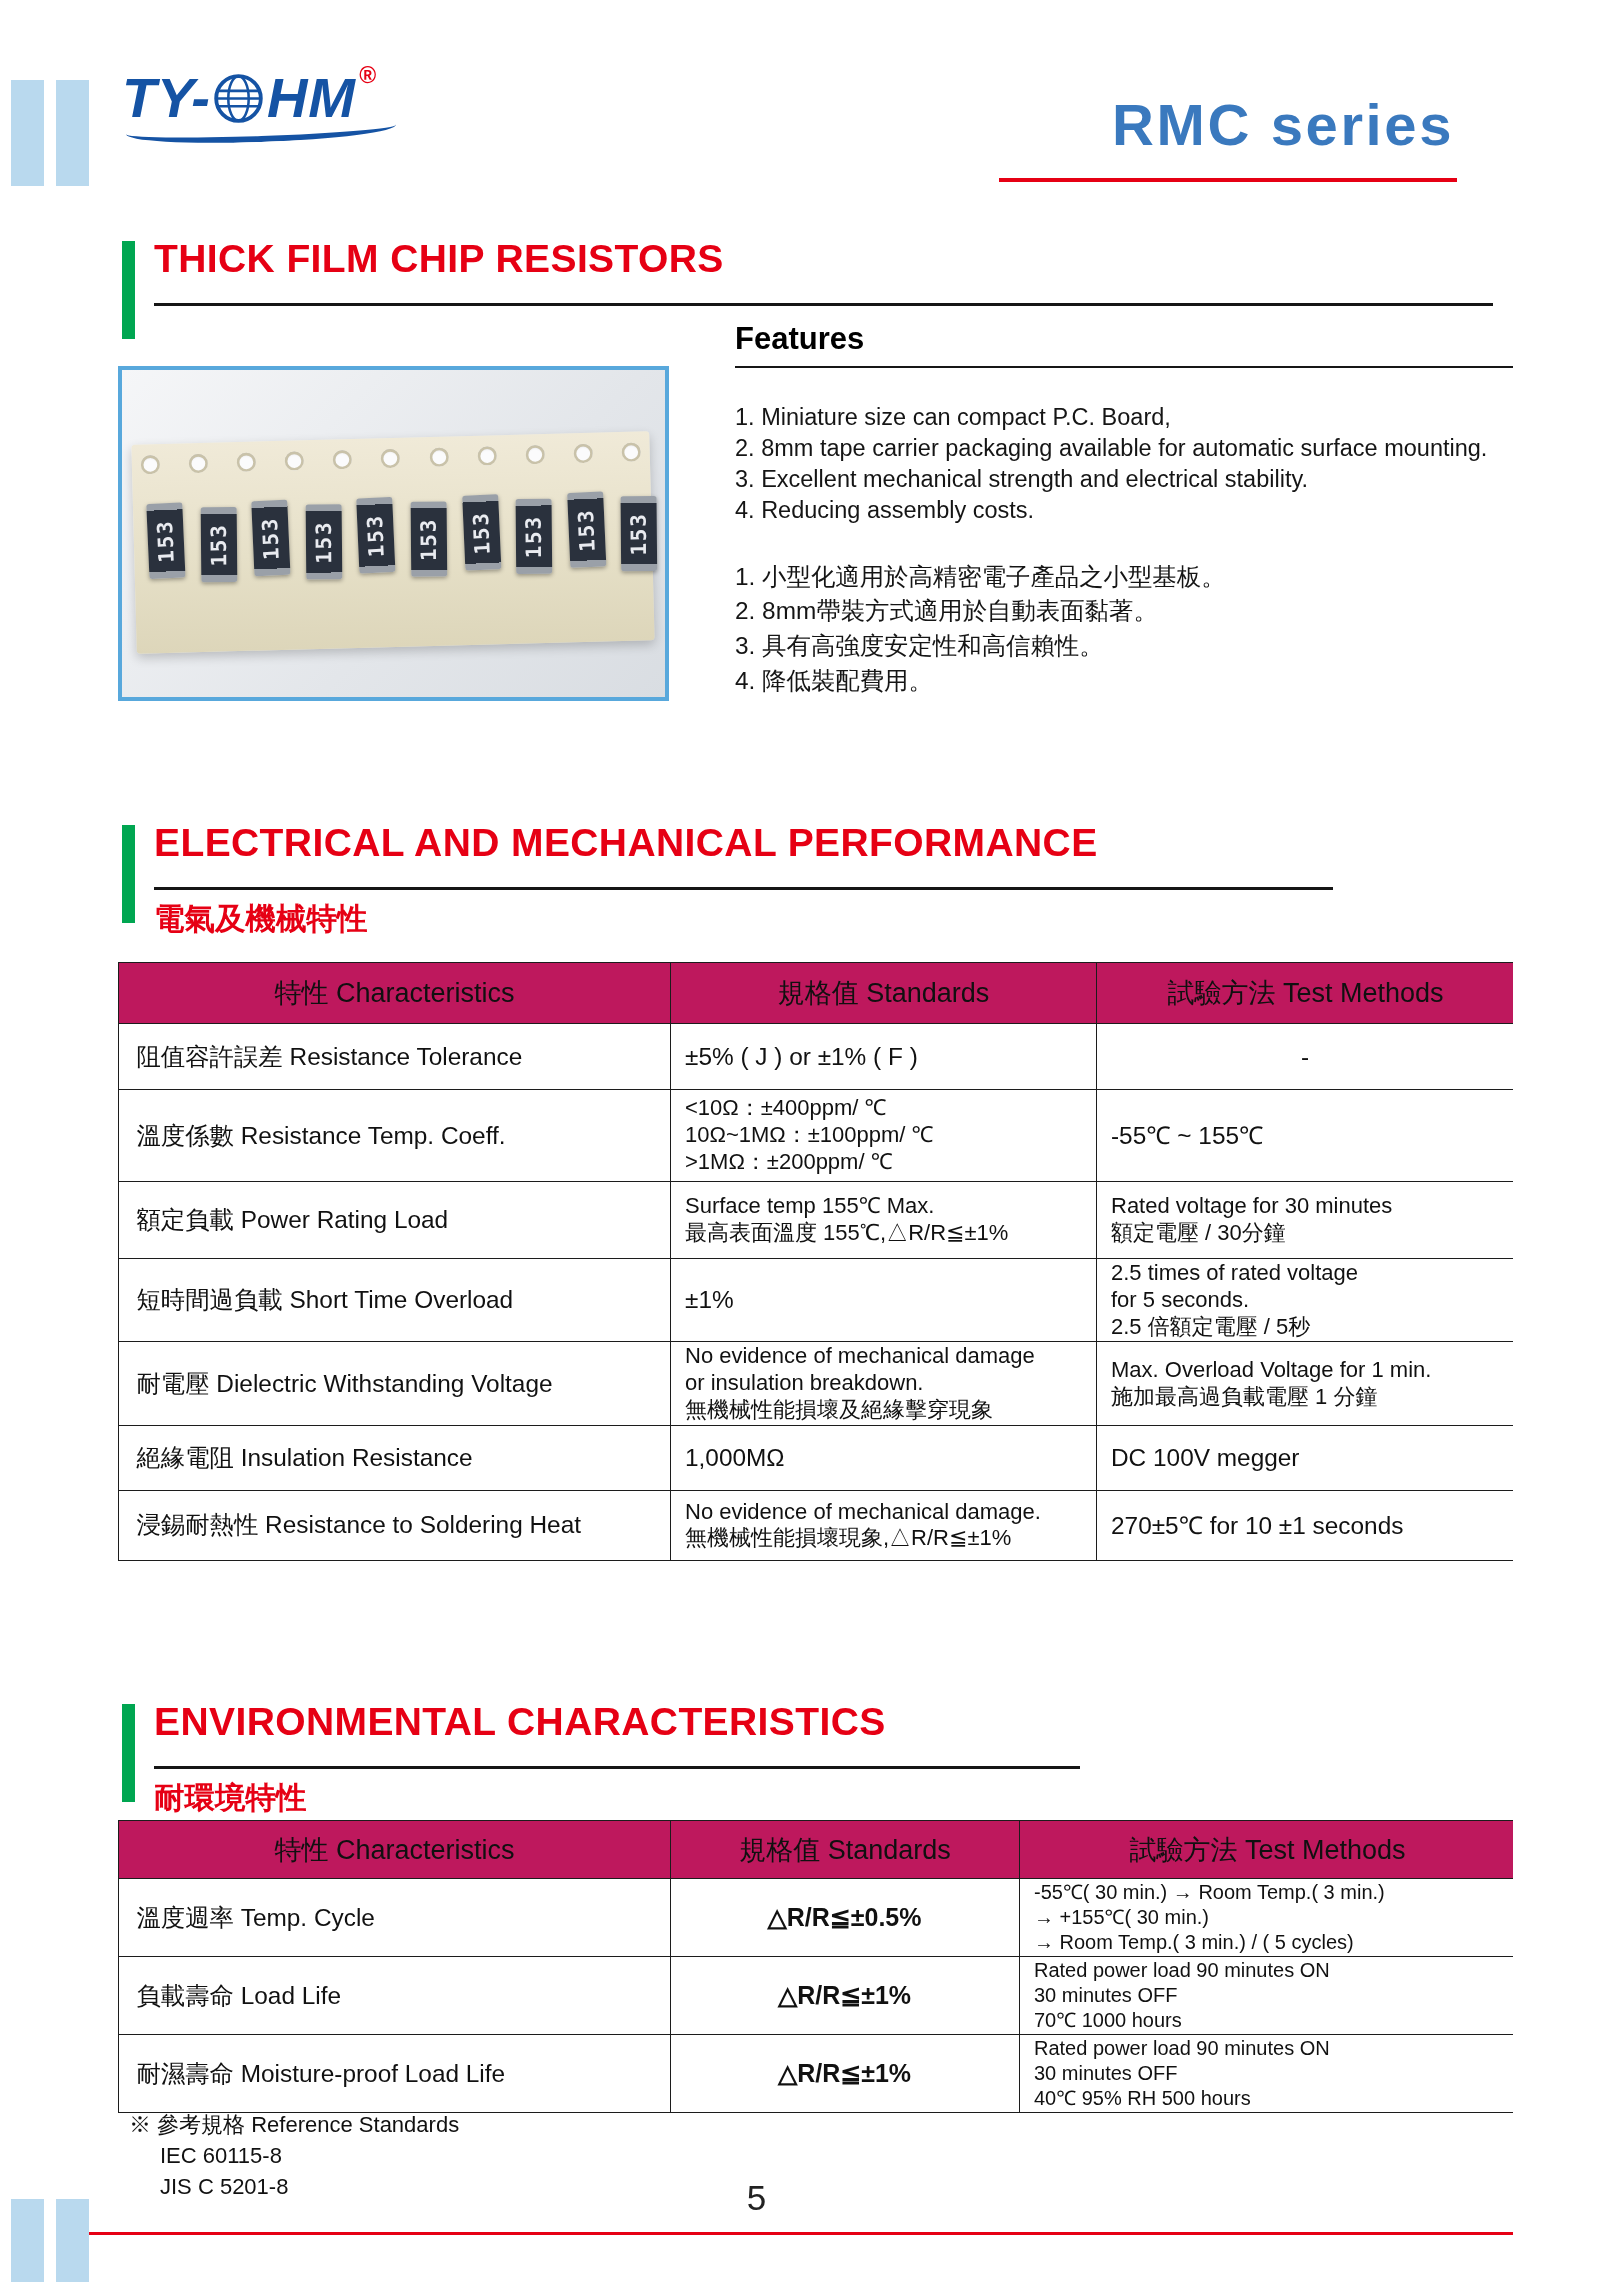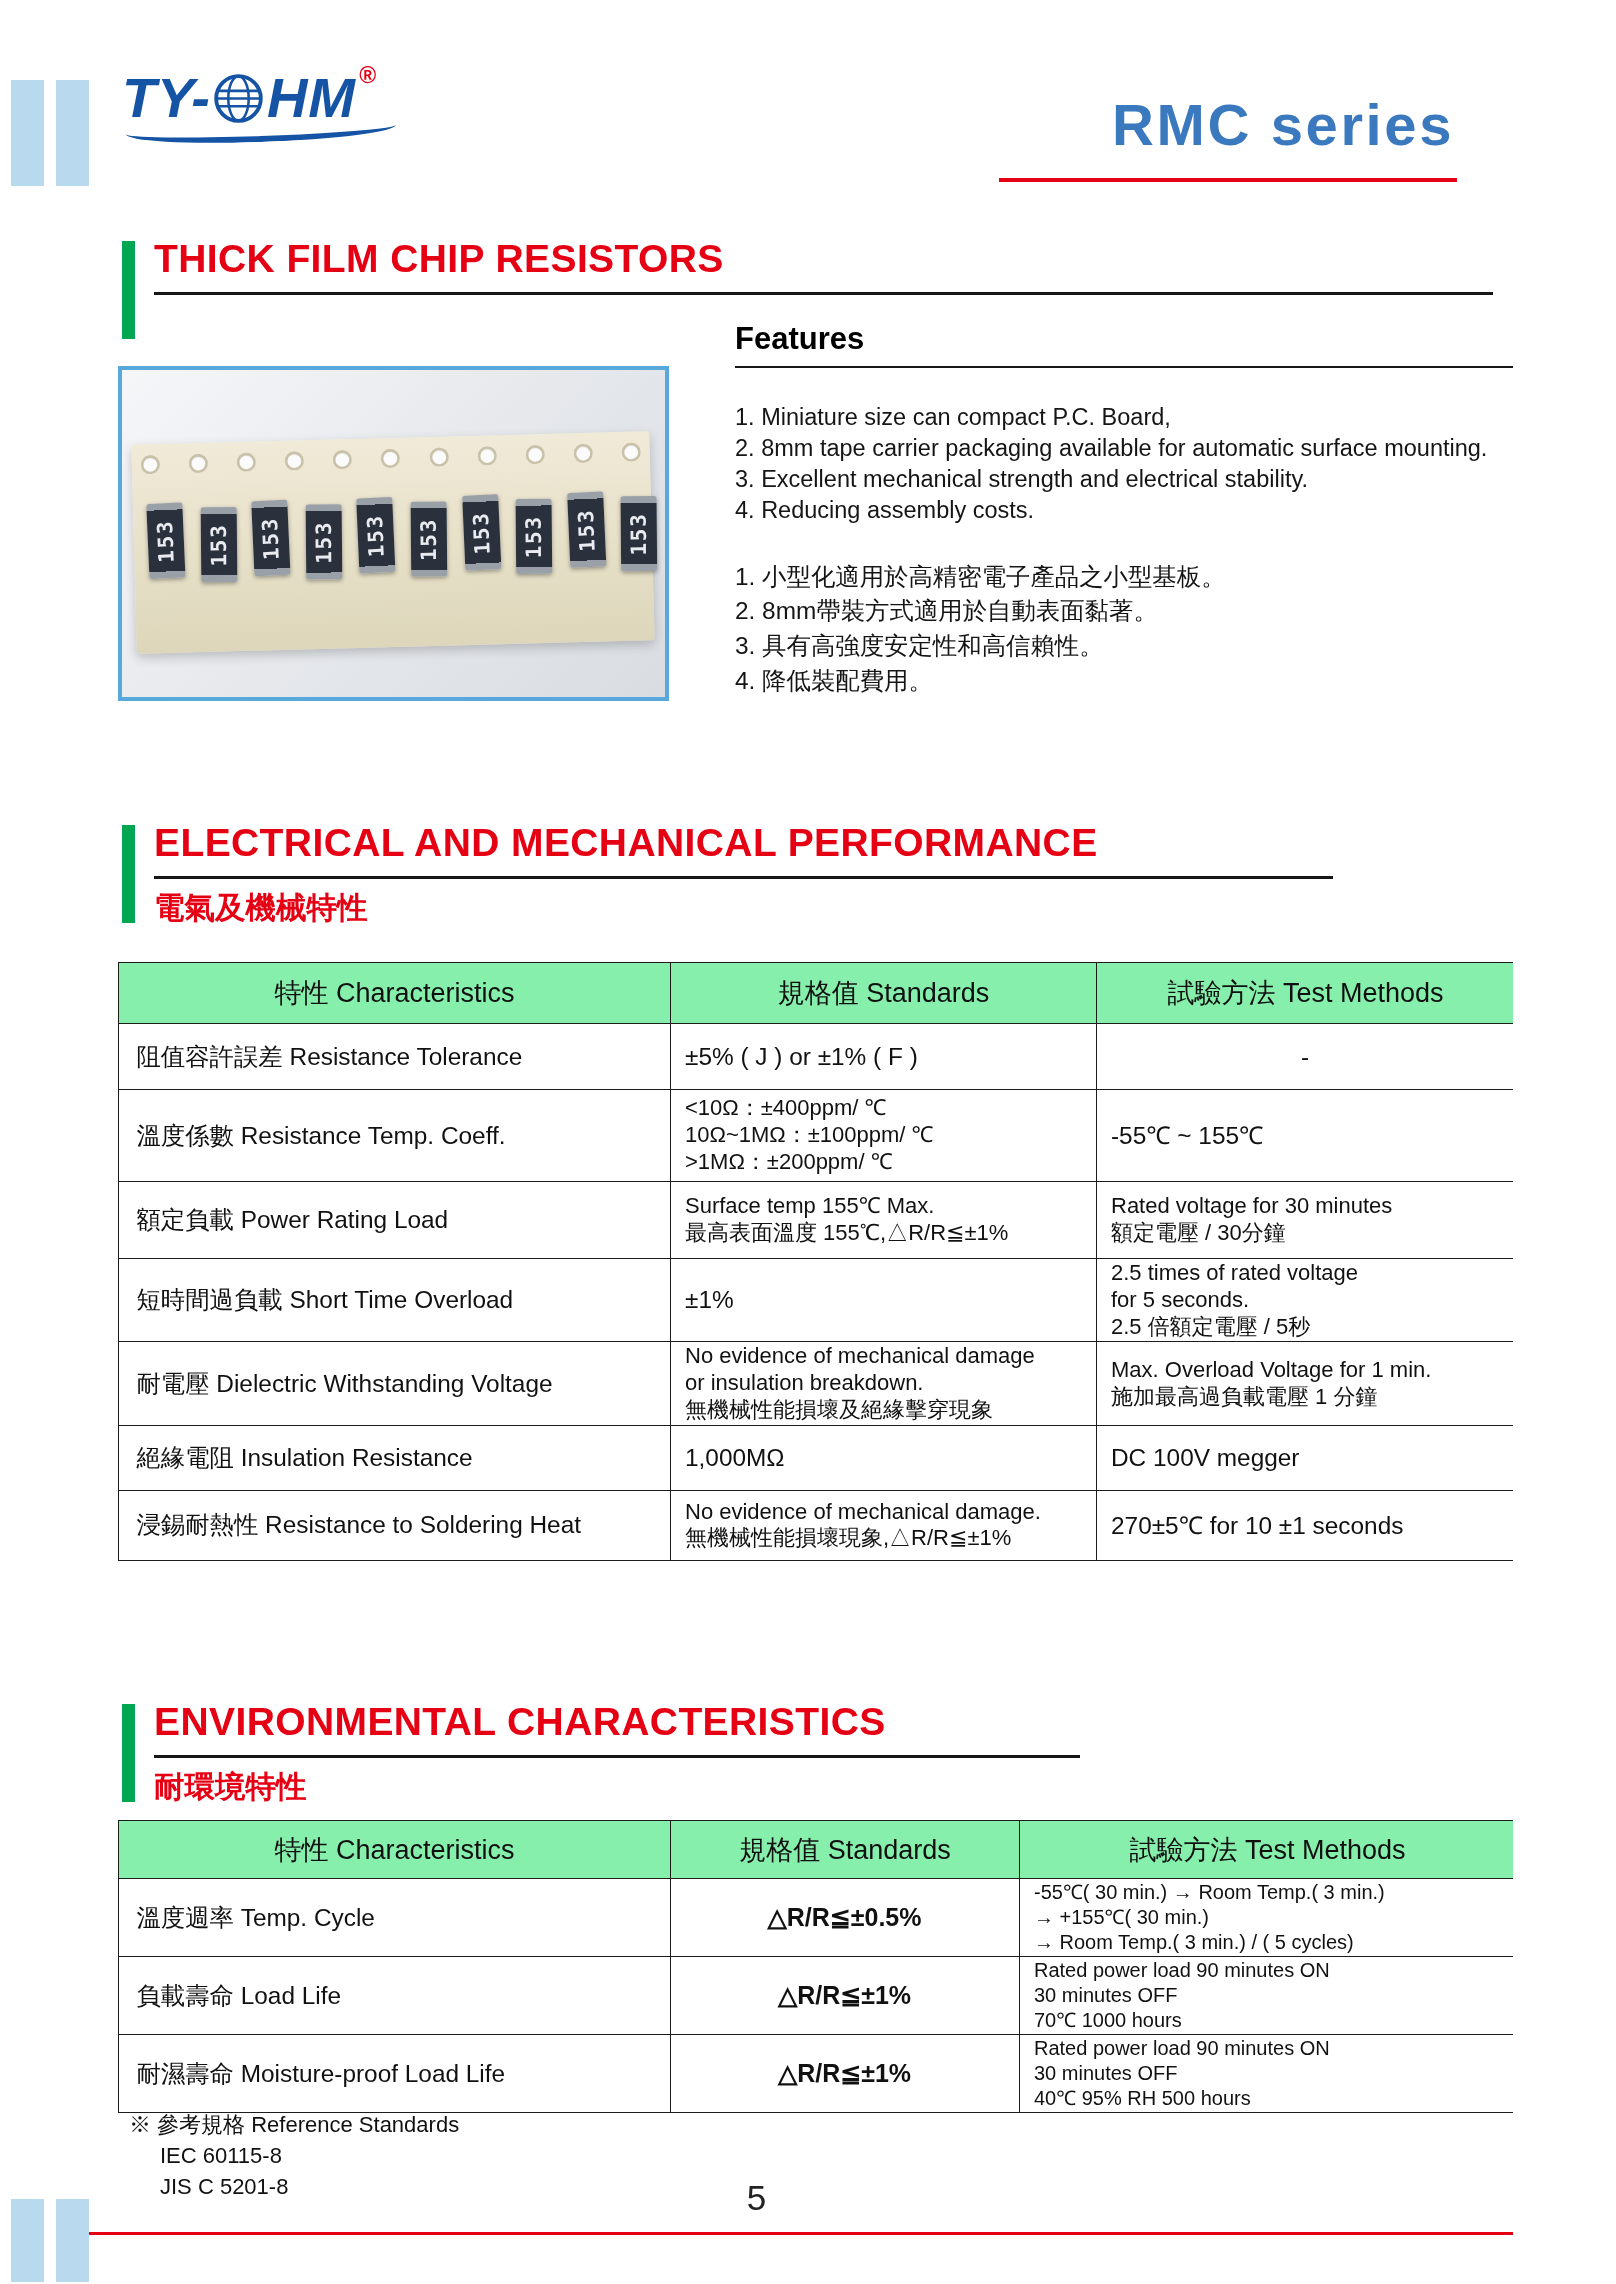--- a/index.html
+++ b/index.html
@@ -24,21 +24,21 @@
                border-radius:50%;margin-top:-8.7px;margin-left:3.5px;transform:rotate(-2deg);}
 
   .series-title{position:absolute;top:96px;right:59px;font-size:58px;font-weight:bold;
                 color:#3a79be;letter-spacing:2.6px;line-height:1;}
   .series-underline{position:absolute;top:178px;right:56px;width:458px;height:4.4px;background:#e60014;}
 
   
   .sec{position:absolute;left:122px;}
   .sec .bar{position:absolute;left:0;top:3.5px;width:13px;height:98px;background:#00a651;}
   .sec h1{margin:0 0 0 32px;font-size:39px;font-weight:bold;color:#e60014;
-          border-bottom:3.5px solid #161616;padding-bottom:11px;letter-spacing:0.4px;}
+          border-bottom:3.5px solid #161616;padding-bottom:22px;letter-spacing:0.4px;}
   .sec h2{margin:8.7px 0 0 32px;font-size:30.5px;font-weight:bold;color:#e60014;}
   #sec-intro{top:237px;}  #sec-intro h1{width:1339px;}
   #sec-elec{top:821px;}   #sec-elec h1{width:1179px;}
   #sec-env{top:1700px;}   #sec-env h1{width:926px;}
 
   
   .photo-box{position:absolute;left:118px;top:366px;width:551px;height:335px;
              border:4.4px solid #58a8dc;box-sizing:border-box;overflow:hidden;
              background:linear-gradient(135deg,#f5f6f8 0%,#e3e6ea 60%,#d9dde2 100%);}
   .tape{position:absolute;left:12.2px;top:68px;width:518px;height:209px;border-radius:3.5px;
@@ -64,21 +64,21 @@
   .features h3.zh{margin-top:33px;}
   .feature-list{margin:34px 0 0;}
   .feature-item{font-size:23.5px;line-height:1.32;padding-left:30px;text-indent:-30px;color:#151515;}
   .zh-list .feature-item{font-size:24.4px;line-height:1.42;}
 
   
   .perf-table{position:absolute;left:118px;width:1397px;border-collapse:collapse;
               table-layout:fixed;background:#fff;}
   #elec-table{top:962px;} #env-table{top:1820px;}
   .perf-table th,.perf-table td{border:1.7px solid #1c1c1c;vertical-align:middle;}
-  .perf-table th{background:#86efac;font-weight:normal;font-size:27px;color:#101010;text-align:center;}
+  .perf-table th{background:#be185d;font-weight:normal;font-size:27px;color:#101010;text-align:center;}
   .perf-table td.c1{padding-left:17.4px;font-size:24.4px;text-align:left;}
   .perf-table td.c2,.perf-table td.c3{padding-left:14px;font-size:24.4px;
               white-space:pre-line;line-height:1.22;text-align:left;}
   .perf-table td.sm{font-size:22px;}
   .perf-table td.center{text-align:center;padding-left:0;}
   #elec-table thead tr{height:61px;}
   #elec-table tbody tr:nth-child(1){height:66px;}
   #elec-table tbody tr:nth-child(2){height:92px;}
   #elec-table tbody tr:nth-child(3){height:77px;}
   #elec-table tbody tr:nth-child(4){height:83px;}

